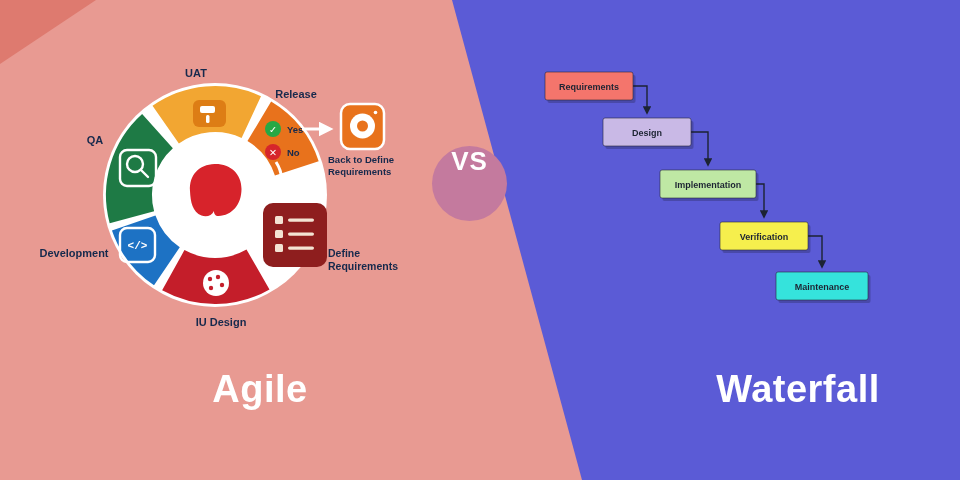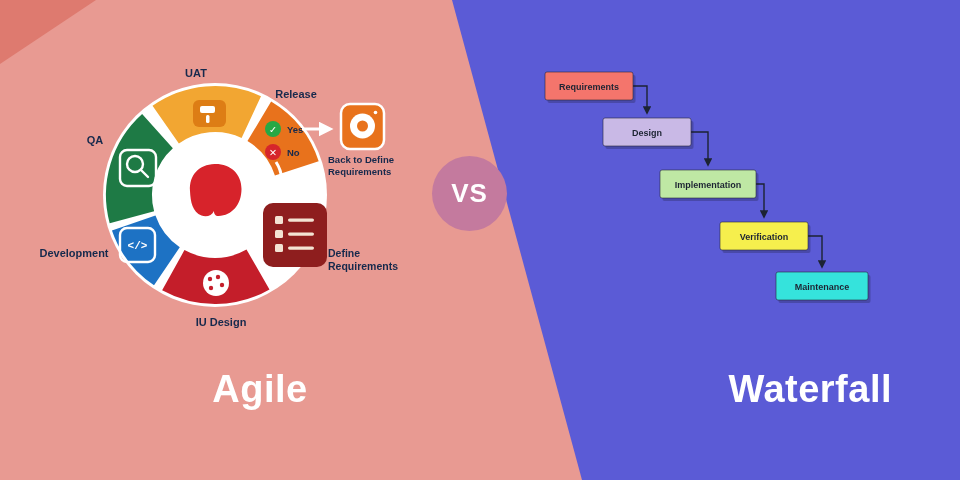--- a/index.html
+++ b/index.html
@@ -5,27 +5,27 @@
   html,body{margin:0;padding:0;width:960px;height:480px;overflow:hidden;
     font-family:"Liberation Sans",sans-serif;}
   .stage{position:relative;width:960px;height:480px;overflow:hidden;}
   .bg-right{position:absolute;inset:0;}
   .bg-left{position:absolute;inset:0;
     clip-path:polygon(0 0,452px 0,582px 480px,0 480px);}
   .corner-tri{position:absolute;left:0;top:0;width:96px;height:64px;
     clip-path:polygon(0 0,100% 0,0 100%);}
   .agile-svg{position:absolute;left:30px;top:40px;width:400px;height:310px;}
   .waterfall-svg{position:absolute;left:520px;top:55px;width:380px;height:270px;}
-  .vs-badge{position:absolute;left:432px;top:156px;width:75px;height:75px;
-    border-radius:50%;display:flex;align-items:center;justify-content:center;}
+  .vs-badge{position:absolute;left:432px;top:146px;width:75px;height:75px;
+    border-radius:50%;display:flex;align-items:flex-start;justify-content:center;}
   .vs-badge span{color:#fff;font-size:26px;font-weight:700;letter-spacing:1px;}
   .title{position:absolute;top:368px;color:#fff;font-weight:700;font-size:38px;
     text-align:center;letter-spacing:0.5px;}
   .title-left{left:140px;width:240px;}
-  .title-right{left:632px;width:260px;text-align:right;}
+  .title-right{left:668px;width:260px;}
   
   .seg-label{font:700 11px "Liberation Sans",sans-serif;fill:#16294c;text-anchor:middle;}
   .seg-sub{font:700 9.5px "Liberation Sans",sans-serif;fill:#16294c;text-anchor:start;}
   .seg-sub-lg{font:700 10.5px "Liberation Sans",sans-serif;fill:#16294c;text-anchor:start;}
   .decision-label{font:700 9.5px "Liberation Sans",sans-serif;fill:#16294c;text-anchor:start;}
   .glyph{font:700 9.5px "DejaVu Sans",sans-serif;fill:#ffffff;text-anchor:middle;}
   .icon-code{font:700 11px "Liberation Mono",monospace;fill:#ffffff;text-anchor:middle;}
   .wf-label{font:700 9px "Liberation Sans",sans-serif;fill:#1d2433;text-anchor:middle;}
 </style>
 </head>

